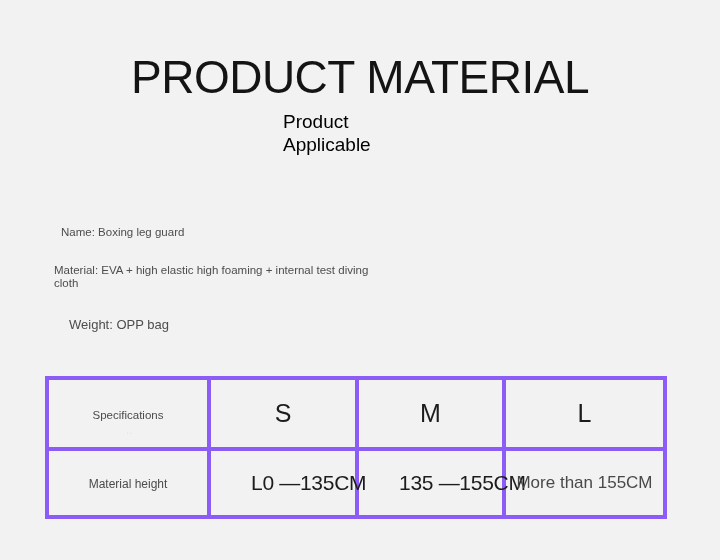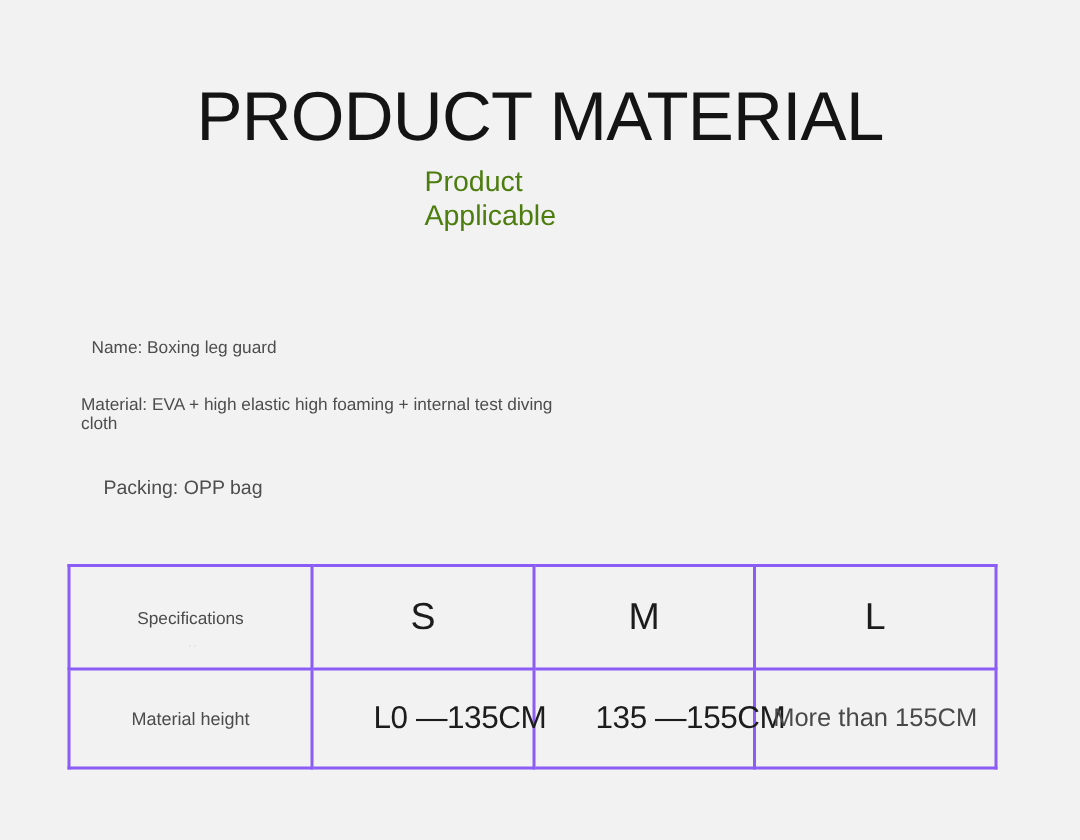--- a/index.html
+++ b/index.html
@@ -38,21 +38,21 @@
     white-space: nowrap;
   }
 
   .sub-title {
     position: absolute;
     left: 283px;
     top: 110px;
     font-size: 19px;
     line-height: 23px;
     font-weight: 400;
-    color: #4d7c0f;
+    color: #000000;
   }
 
   
   .spec-left {
     position: absolute;
     left: 54px;
     top: 226px;
     width: 330px;
   }
   .spec-right {
@@ -89,21 +89,21 @@
   .spec-table {
     position: absolute;
     left: 45px;
     top: 376px;
     width: 618px;
     border-collapse: collapse;
     table-layout: fixed;
     background: #f2f2f2;
   }
   .spec-table td {
-    border: 2px solid #8b5cf6;
+    border: 4px solid #8b5cf6;
     text-align: center;
     vertical-align: middle;
     padding: 0;
     background: #f2f2f2;
   }
   .row-head td { height: 67px; }
   .row-body td { height: 64px; }
 
   .col-label { width: 162px; }
   .col-s     { width: 148px; }
@@ -152,21 +152,21 @@
   <div class="main-title">PRODUCT MATERIAL</div>
 
   <div class="sub-title">
     <div>Product</div>
     <div>Applicable</div>
   </div>
 
   <div class="spec-left">
     <p class="spec-line spec-name">Name: Boxing leg guard</p>
     <p class="spec-line spec-material">Material: EVA + high elastic high foaming + internal test diving cloth</p>
-    <p class="spec-line spec-packing">Packing: OPP bag</p>
+    <p class="spec-line spec-packing">Weight: OPP bag</p>
   </div>
 
 
   <table class="spec-table">
     <colgroup>
       <col class="col-label">
         <col class="col-s">
         <col class="col-m">
         <col class="col-l">
     </colgroup>

